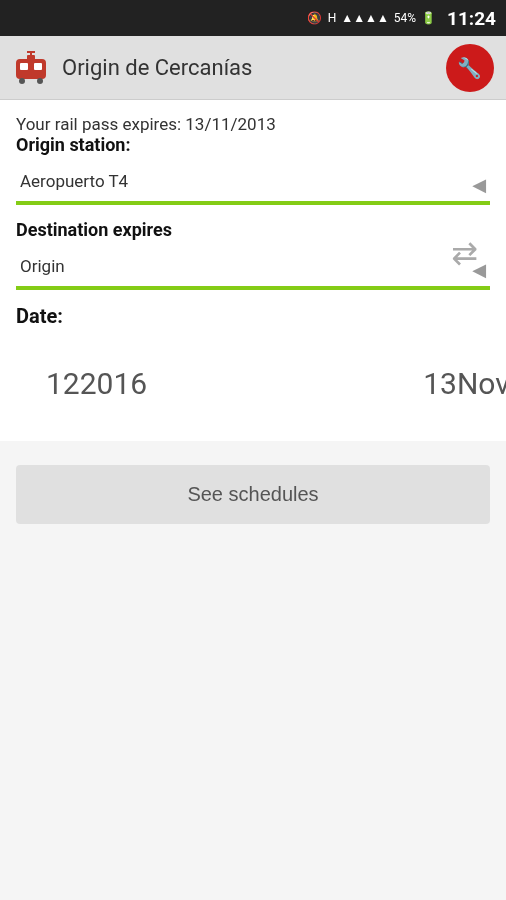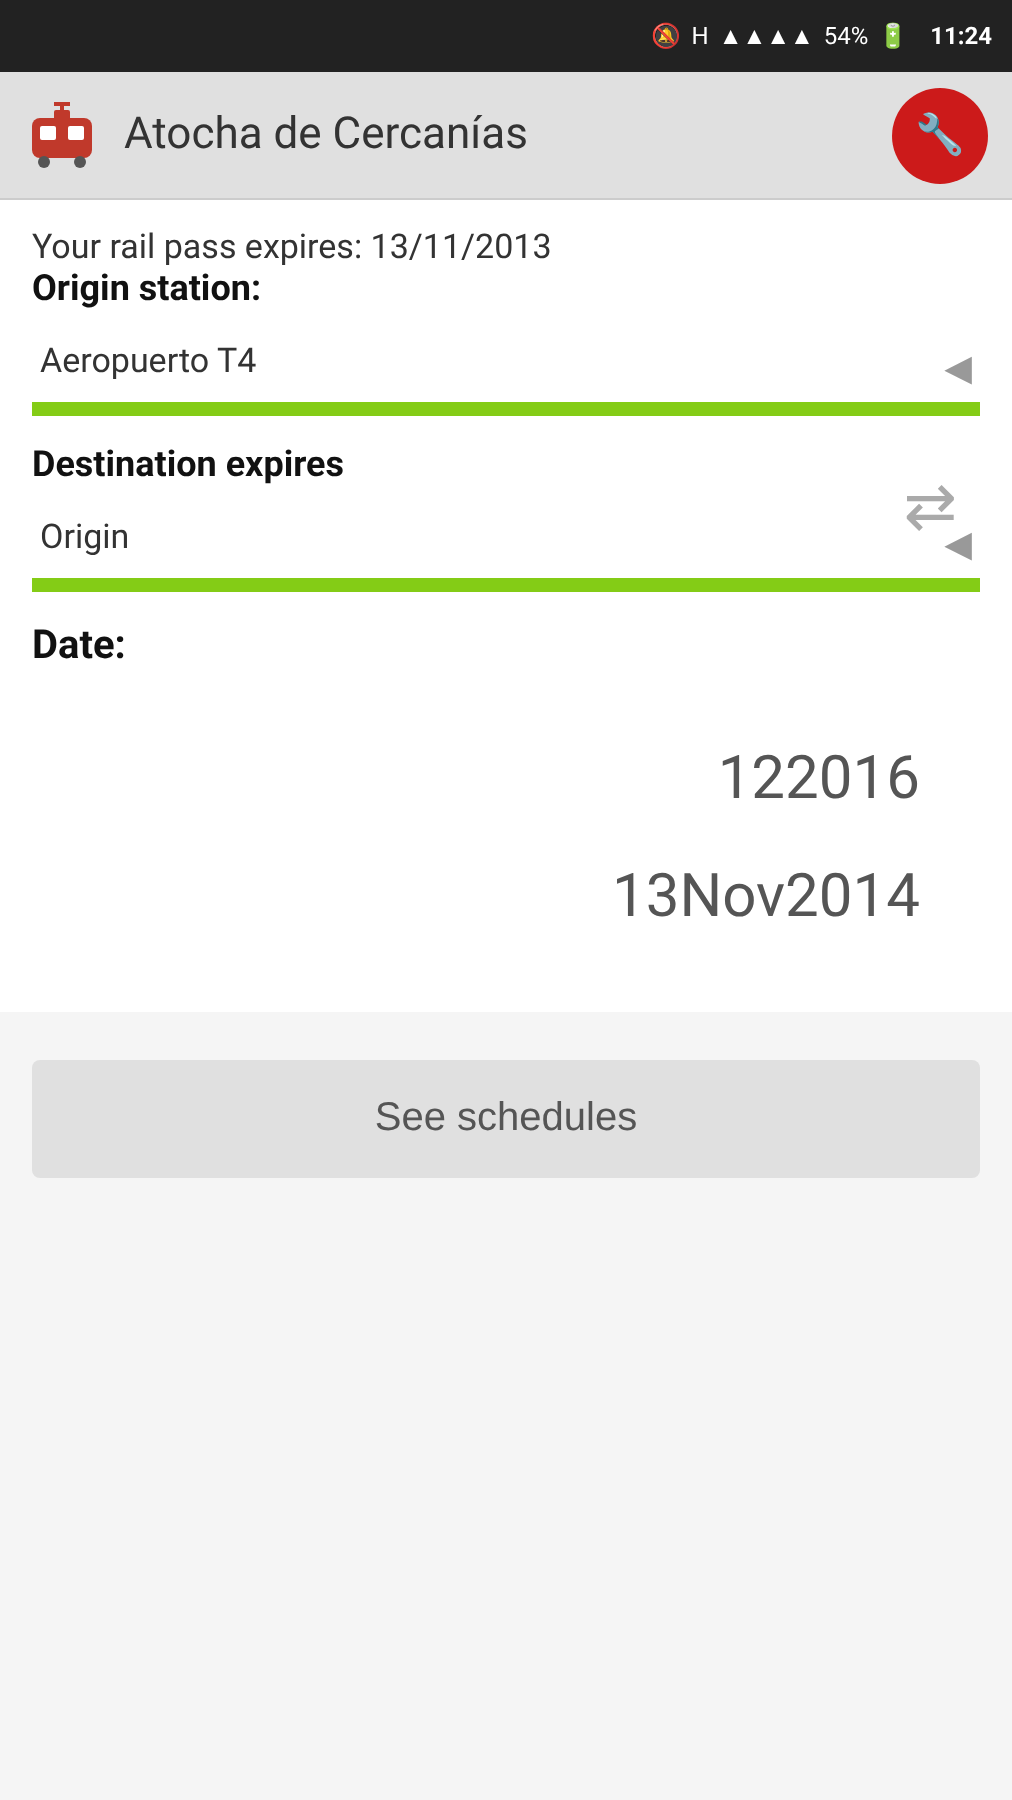--- a/index.html
+++ b/index.html
@@ -24,21 +24,21 @@
       padding: 0 10px;
       gap: 6px;
     }
     .status-bar-icons {
       display: flex;
       align-items: center;
       gap: 5px;
     }
     .status-time {
       color: white;
-      font-size: 12px;
+      font-size: 19px;
       font-weight: bold;
       margin-left: 6px;
     }
     .status-icon {
       color: white;
       font-size: 12px;
     }
 
     
     .app-header {
@@ -95,21 +95,21 @@
     .section-label {
       font-size: 18px;
       font-weight: bold;
       color: #111;
       margin-bottom: 6px;
     }
 
     .station-row {
       display: flex;
       align-items: center;
-      border-bottom: 7px solid #84cc16;
+      border-bottom: 4px solid #84cc16;
       padding: 10px 4px;
       margin-bottom: 14px;
       position: relative;
     }
     .station-value {
       font-size: 17px;
       color: #333;
       flex: 1;
     }
     .chevron-right {
@@ -140,22 +140,22 @@
     .date-label {
       font-size: 20px;
       font-weight: bold;
       color: #111;
       margin-bottom: 32px;
     }
 
     
     .date-picker {
       display: flex;
-      flex-direction: column;
-      align-items: flex-end;
+      flex-direction: row;
+      align-items: flex-start;
       margin: 0 0 20px 0;
     }
 
     .picker-row {
       display: flex;
       justify-content: space-around;
       align-items: center;
       padding: 0 30px;
     }
 
@@ -225,21 +225,21 @@
     <svg class="train-icon" viewBox="0 0 38 38">
       <rect x="4" y="10" width="30" height="20" rx="4" fill="#c0392b"></rect>
       <rect x="8" y="14" width="8" height="7" rx="1" fill="white"></rect>
       <rect x="22" y="14" width="8" height="7" rx="1" fill="white"></rect>
       <circle cx="10" cy="32" r="3" fill="#555"></circle>
       <circle cx="28" cy="32" r="3" fill="#555"></circle>
       <rect x="15" y="6" width="8" height="5" rx="1" fill="#c0392b"></rect>
       <line x1="19" y1="6" x2="19" y2="3" stroke="#c0392b" stroke-width="2"></line>
       <line x1="15" y1="3" x2="23" y2="3" stroke="#c0392b" stroke-width="2"></line>
     </svg>
-    <span class="app-title">Atocha de Cercanías</span>
+    <span class="app-title">Origin de Cercanías</span>
   </div>
   <button class="settings-btn">
     <span class="wrench-icon">🔧</span>
   </button>
 </div>
 
 <div class="main-content">
 
   <div class="expiry-text">Your rail pass expires: 13/11/2013</div>
 

